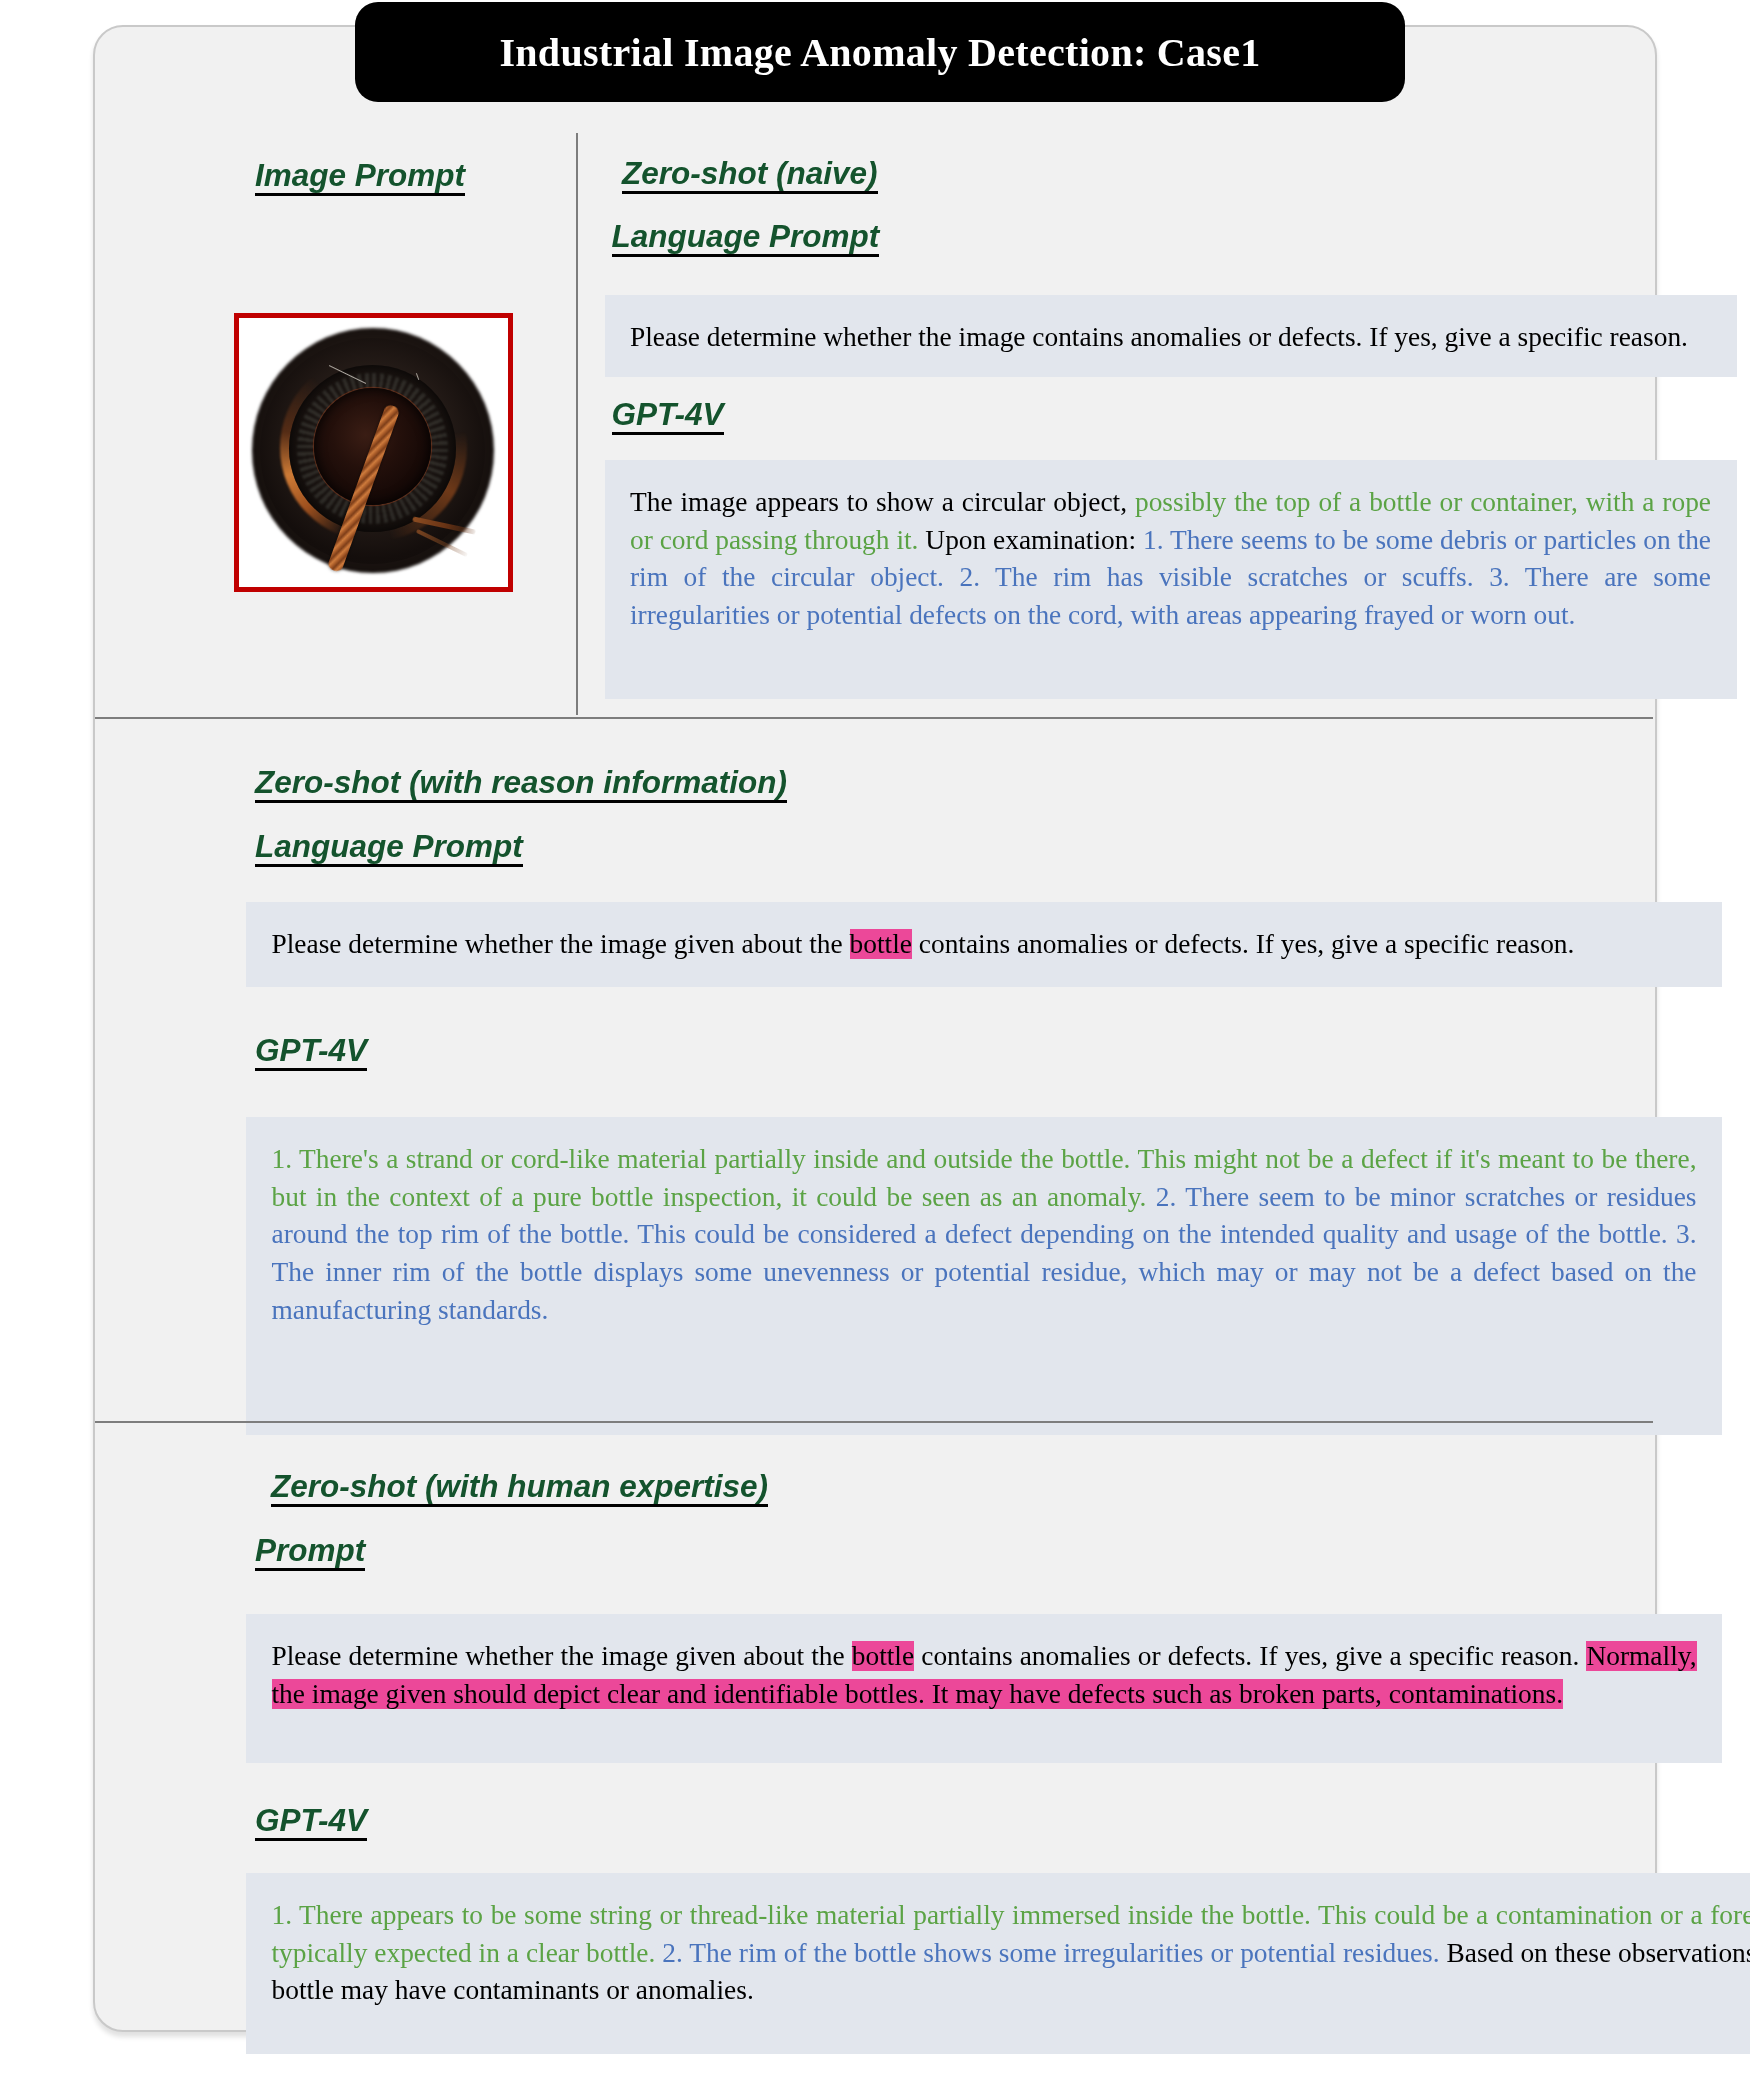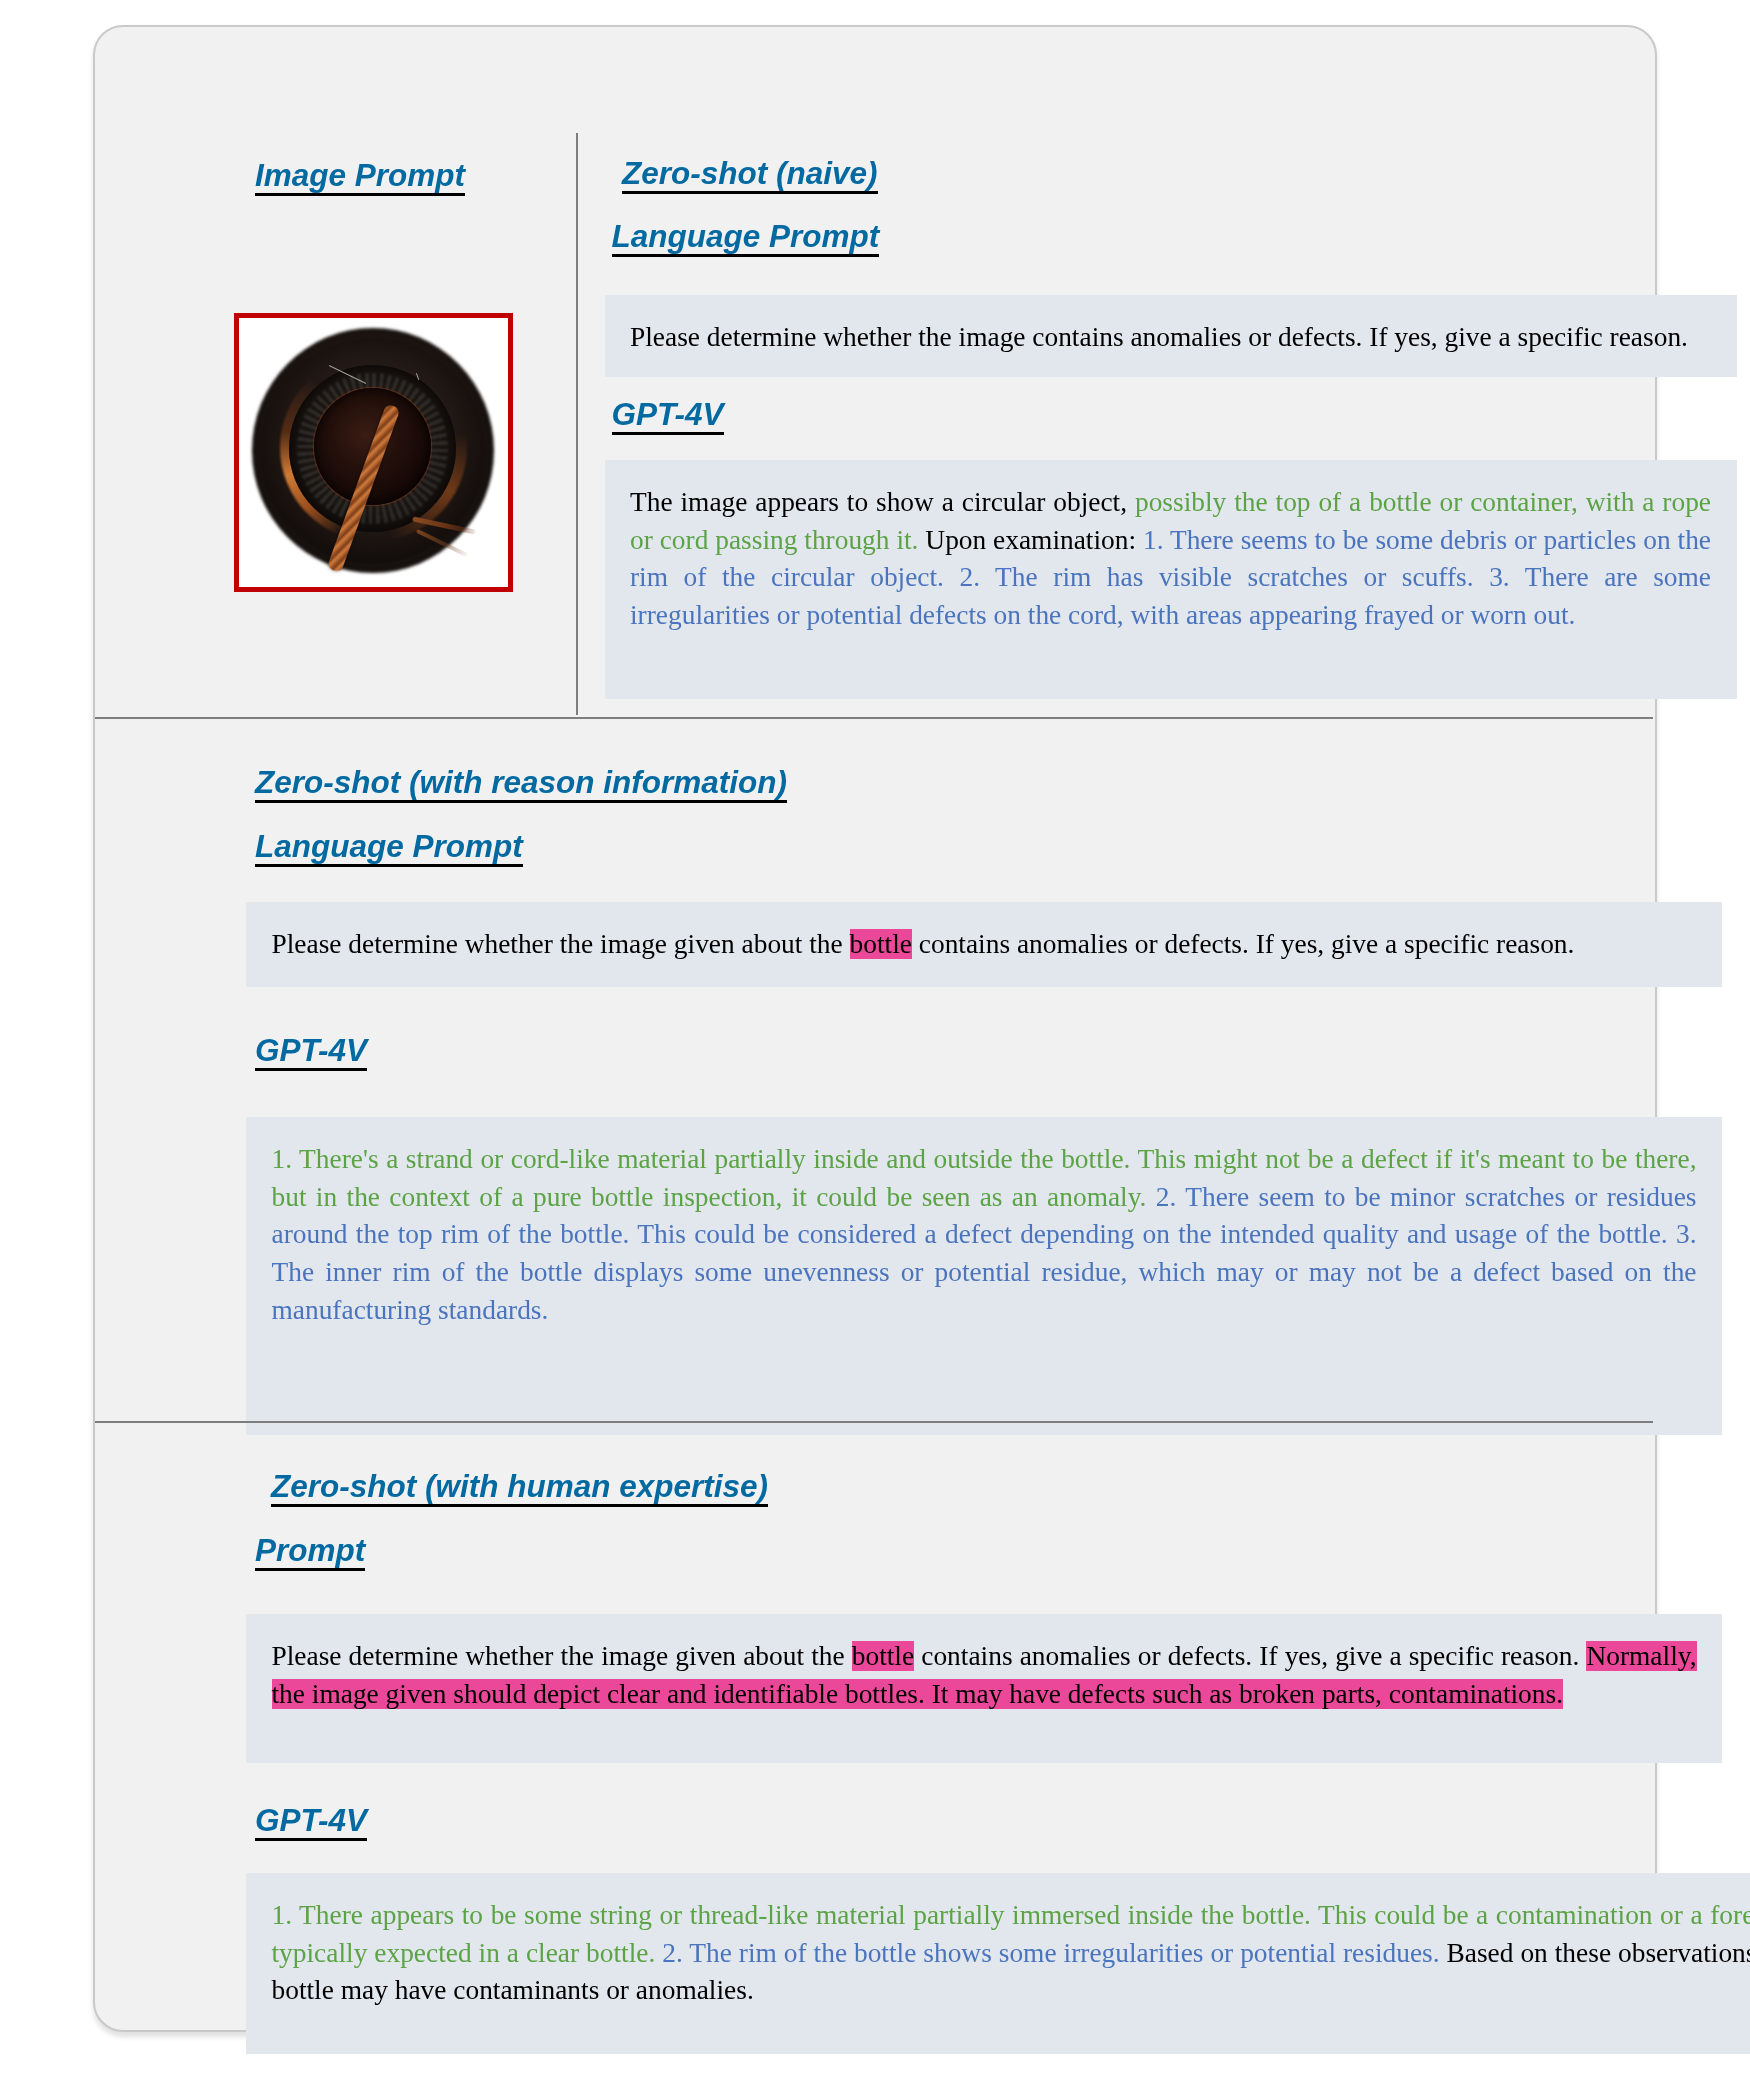--- a/index.html
+++ b/index.html
@@ -59,21 +59,21 @@
     letter-spacing: 0.3px;
     white-space: nowrap;
   }
 
   
   .hdr {
     font-family: "Liberation Sans", sans-serif;
     font-weight: bold;
     font-style: italic;
     font-size: 31.5px;
-    color: #0369a1;
+    color: #14532d;
     display: inline-block;
     border-bottom: 3.5px solid #000000;
     padding-bottom: 1.2px;
     line-height: 1.08;
     white-space: nowrap;
   }
 
   
   .txtbox {
     background: #e2e6ed;
@@ -343,15 +343,18 @@
         <span class="hdr">GPT-4V</span>
       </div>
 
       <div class="txtbox box6">
         <p><span class="green">1. There appears to be some string or thread-like material partially immersed inside the bottle. This could be a contamination or a foreign object that isn't typically expected in a clear bottle.</span><span class="blue"> 2. The rim of the bottle shows some irregularities or potential residues.</span><span> Based on these observations, it appears that the bottle may have contaminants or anomalies.</span></p>
       </div>
     </div>
 
   </div>
 
+  <div class="title-pill">
+    <span class="title-pill-text">Industrial Image Anomaly Detection: Case1</span>
+  </div>
 
 </div>
 
 
 </body></html>

